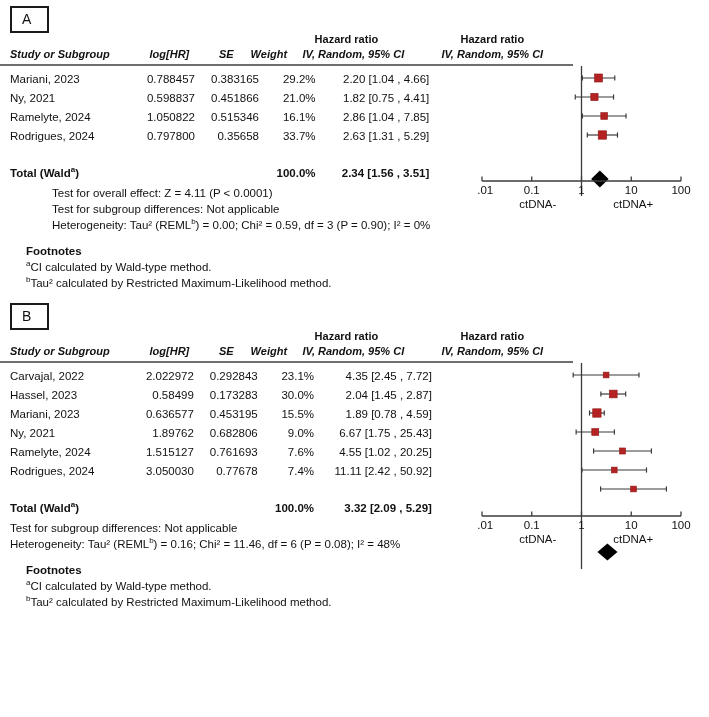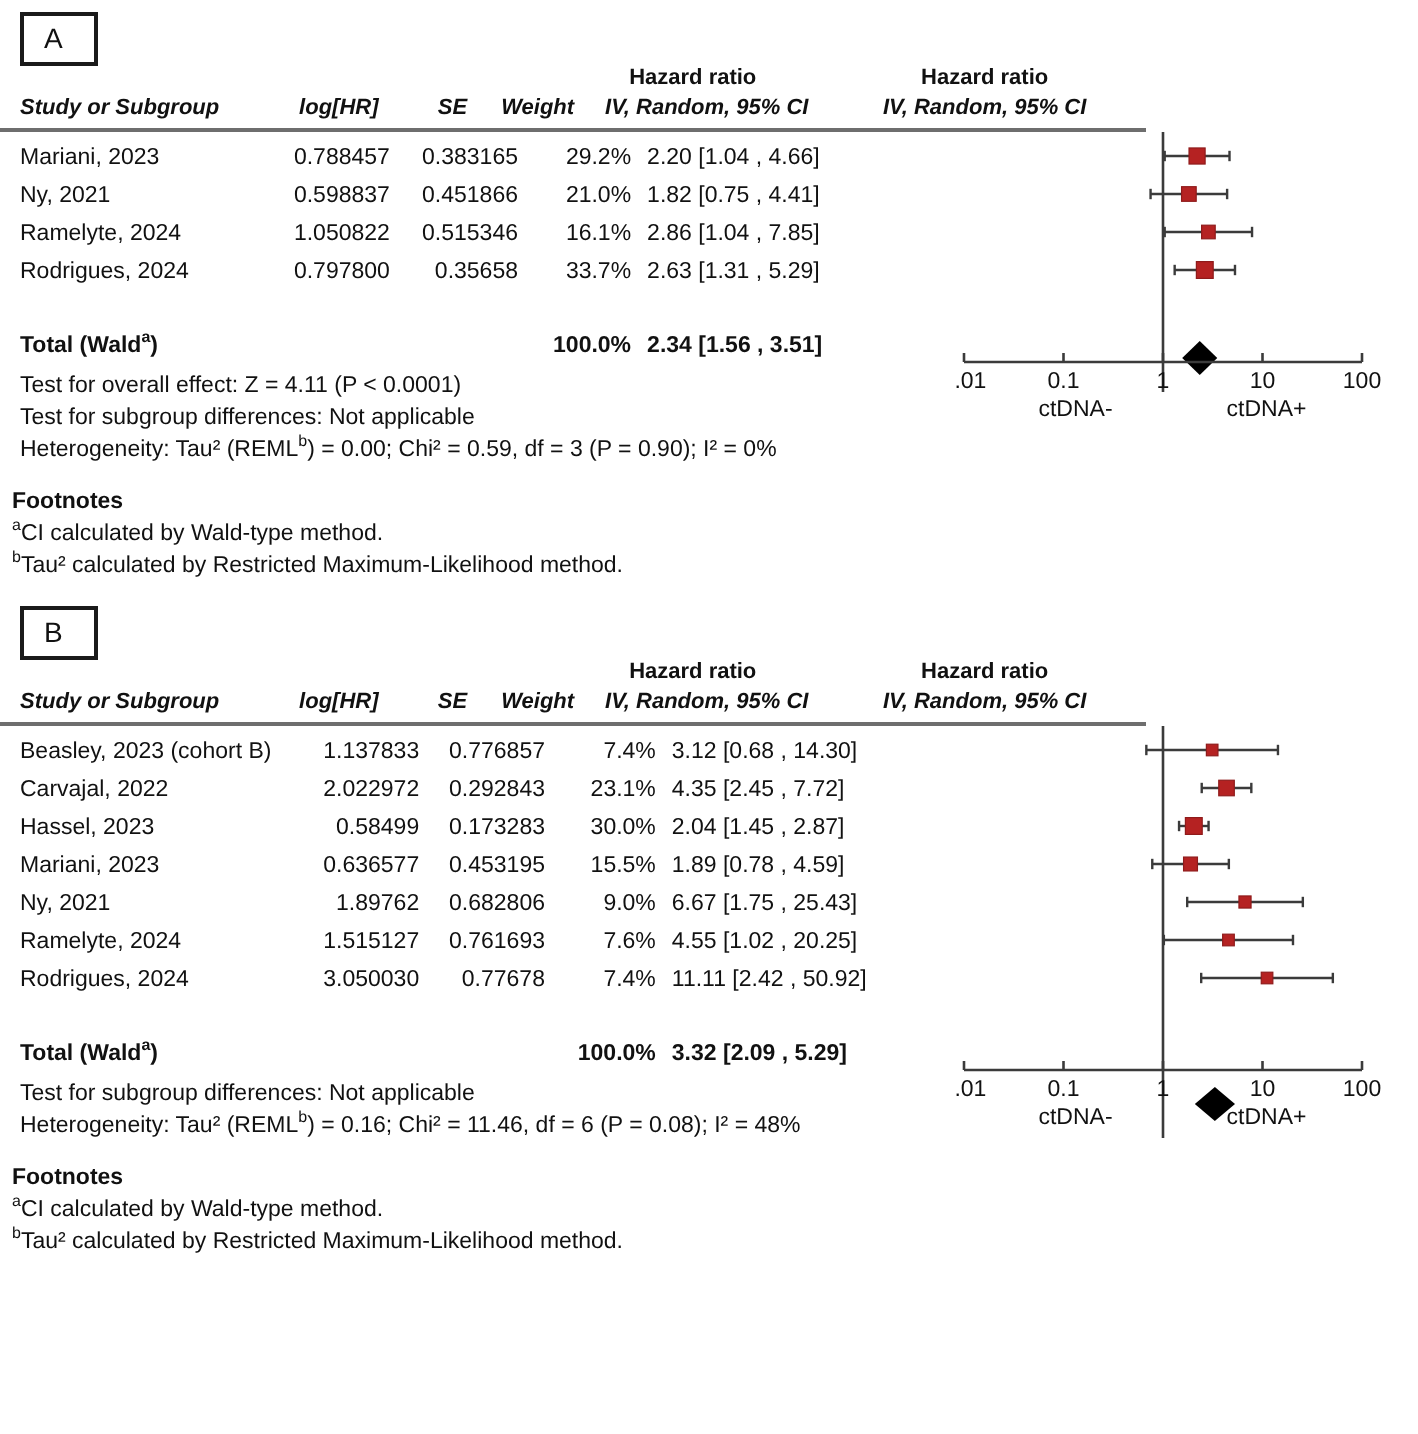--- a/index.html
+++ b/index.html
@@ -37,21 +37,21 @@
   }
   .tbl td, .tbl th {
     padding: 0;
     vertical-align: bottom;
     white-space: nowrap;
   }
   .c-study   { width: 152px; padding-left: 10px !important; text-align: left; }
   .c-loghr   { width: 74px;  text-align: right; padding-right: 6px !important; }
   .c-se      { width: 66px;  text-align: right; padding-right: 8px !important; }
   .c-weight  { width: 56px;  text-align: right; padding-right: 8px !important; }
-  .c-ci      { width: 120px; text-align: left; padding-right: 14px !important; }
+  .c-ci      { width: 120px; text-align: right; padding-right: 14px !important; }
   .c-plot    { width: 231px; text-align: center; }
 
   .hdr-top td { font-weight: bold; font-size: 11px; padding-bottom: 3px; text-align: center; }
   .hdr-cols td { font-weight: bold; font-size: 11px; padding-bottom: 4px; font-style: italic; }
   .hdr-cols .c-study { text-align: left; }
   .hdr-cols .c-loghr, .hdr-cols .c-se, .hdr-cols .c-weight { text-align: right; }
   .hdr-cols .c-ci { text-align: center; padding-right: 0 !important; }
   .hdr-cols .c-plot { text-align: center; }
 
   .rule td {
@@ -67,21 +67,21 @@
   .stats {
     font-size: 11.5px;
     line-height: 16px;
     padding-left: 10px;
     padding-top: 6px;
   }
   .stats div { white-space: nowrap; }
   .footnotes {
     font-size: 11.5px;
     line-height: 16px;
-    padding-left: 6px;
+    padding-left: 26px;
     padding-top: 10px;
   }
   .footnotes .fn-title { font-weight: bold; }
   sup { font-size: 8px; vertical-align: super; line-height: 0; }
   svg { display: block; }
   .spacer-a { height: 12px; }
   .top-pad { height: 6px; }
 </style>
 </head>
 <body>
@@ -185,21 +185,21 @@
           <g>
             <line x1="109.33424695887427" y1="69" x2="139.4919196837505" y2="69" stroke="#3b3b3b" stroke-width="1.2"></line>
             <line x1="109.33424695887427" y1="66.4" x2="109.33424695887427" y2="71.6" stroke="#3b3b3b" stroke-width="1.2"></line>
             <line x1="139.4919196837505" y1="66.4" x2="139.4919196837505" y2="71.6" stroke="#3b3b3b" stroke-width="1.2"></line>
             <rect x="120.19279848736547" y="64.8" width="8.4" height="8.4" fill="#b52222" stroke="#8f1b1b" stroke-width="0.6"></rect>
           </g>
           <polygon points="113.10794876813446,113 121.86848890615461,104.5 130.62902904417473,113 121.86848890615461,121.5" fill="#000000"></polygon>
         </svg>
     </div>
   </div>
-  <div style="position:relative;">
+  <div style="position:relative;margin-left:42px;">
     <div class="stats">
       <div>Test for overall effect: Z = 4.11 (P &lt; 0.0001)</div>
       <div>Test for subgroup differences: Not applicable</div>
       <div><span>Heterogeneity: Tau² (REML</span><sup>b</sup><span>) = 0.00; Chi² = 0.59, df = 3 (P = 0.90); I² = 0%</span></div>
     </div>
     <div style="position:absolute; right:0; top:-8px;">
       <svg id="axisA" width="231" height="56" viewBox="0 0 231 56">
           <line x1="4" y1="10" x2="203" y2="10" stroke="#3b3b3b" stroke-width="1.3"></line>
           <line x1="4" y1="10" x2="4" y2="5.5" stroke="#3b3b3b" stroke-width="1.3"></line>
           <text x="4" y="23" text-anchor="middle" font-size="11.5" font-family="&quot;Liberation Sans&quot;, sans-serif" fill="#111111">0.01</text>
@@ -247,28 +247,20 @@
       </tr>
       <tr class="rule">
           <td colspan="6"></td>
         </tr>
     </tbody>
   </table>
   <div style="position:relative;">
     <table class="tbl">
       <tbody id="bodyB">
           <tr class="row-data">
-            <td class="c-study">Beasley, 2023 (cohort B)</td>
-            <td class="c-loghr">1.137833</td>
-            <td class="c-se">0.776857</td>
-            <td class="c-weight">7.4%</td>
-            <td class="c-ci">3.12 [0.68 , 14.30]</td>
-            <td class="c-plot"></td>
-          </tr>
-          <tr class="row-data">
             <td class="c-study">Carvajal, 2022</td>
             <td class="c-loghr">2.022972</td>
             <td class="c-se">0.292843</td>
             <td class="c-weight">23.1%</td>
             <td class="c-ci">4.35 [2.45 , 7.72]</td>
             <td class="c-plot"></td>
           </tr>
           <tr class="row-data">
             <td class="c-study">Hassel, 2023</td>
             <td class="c-loghr">0.58499</td>

